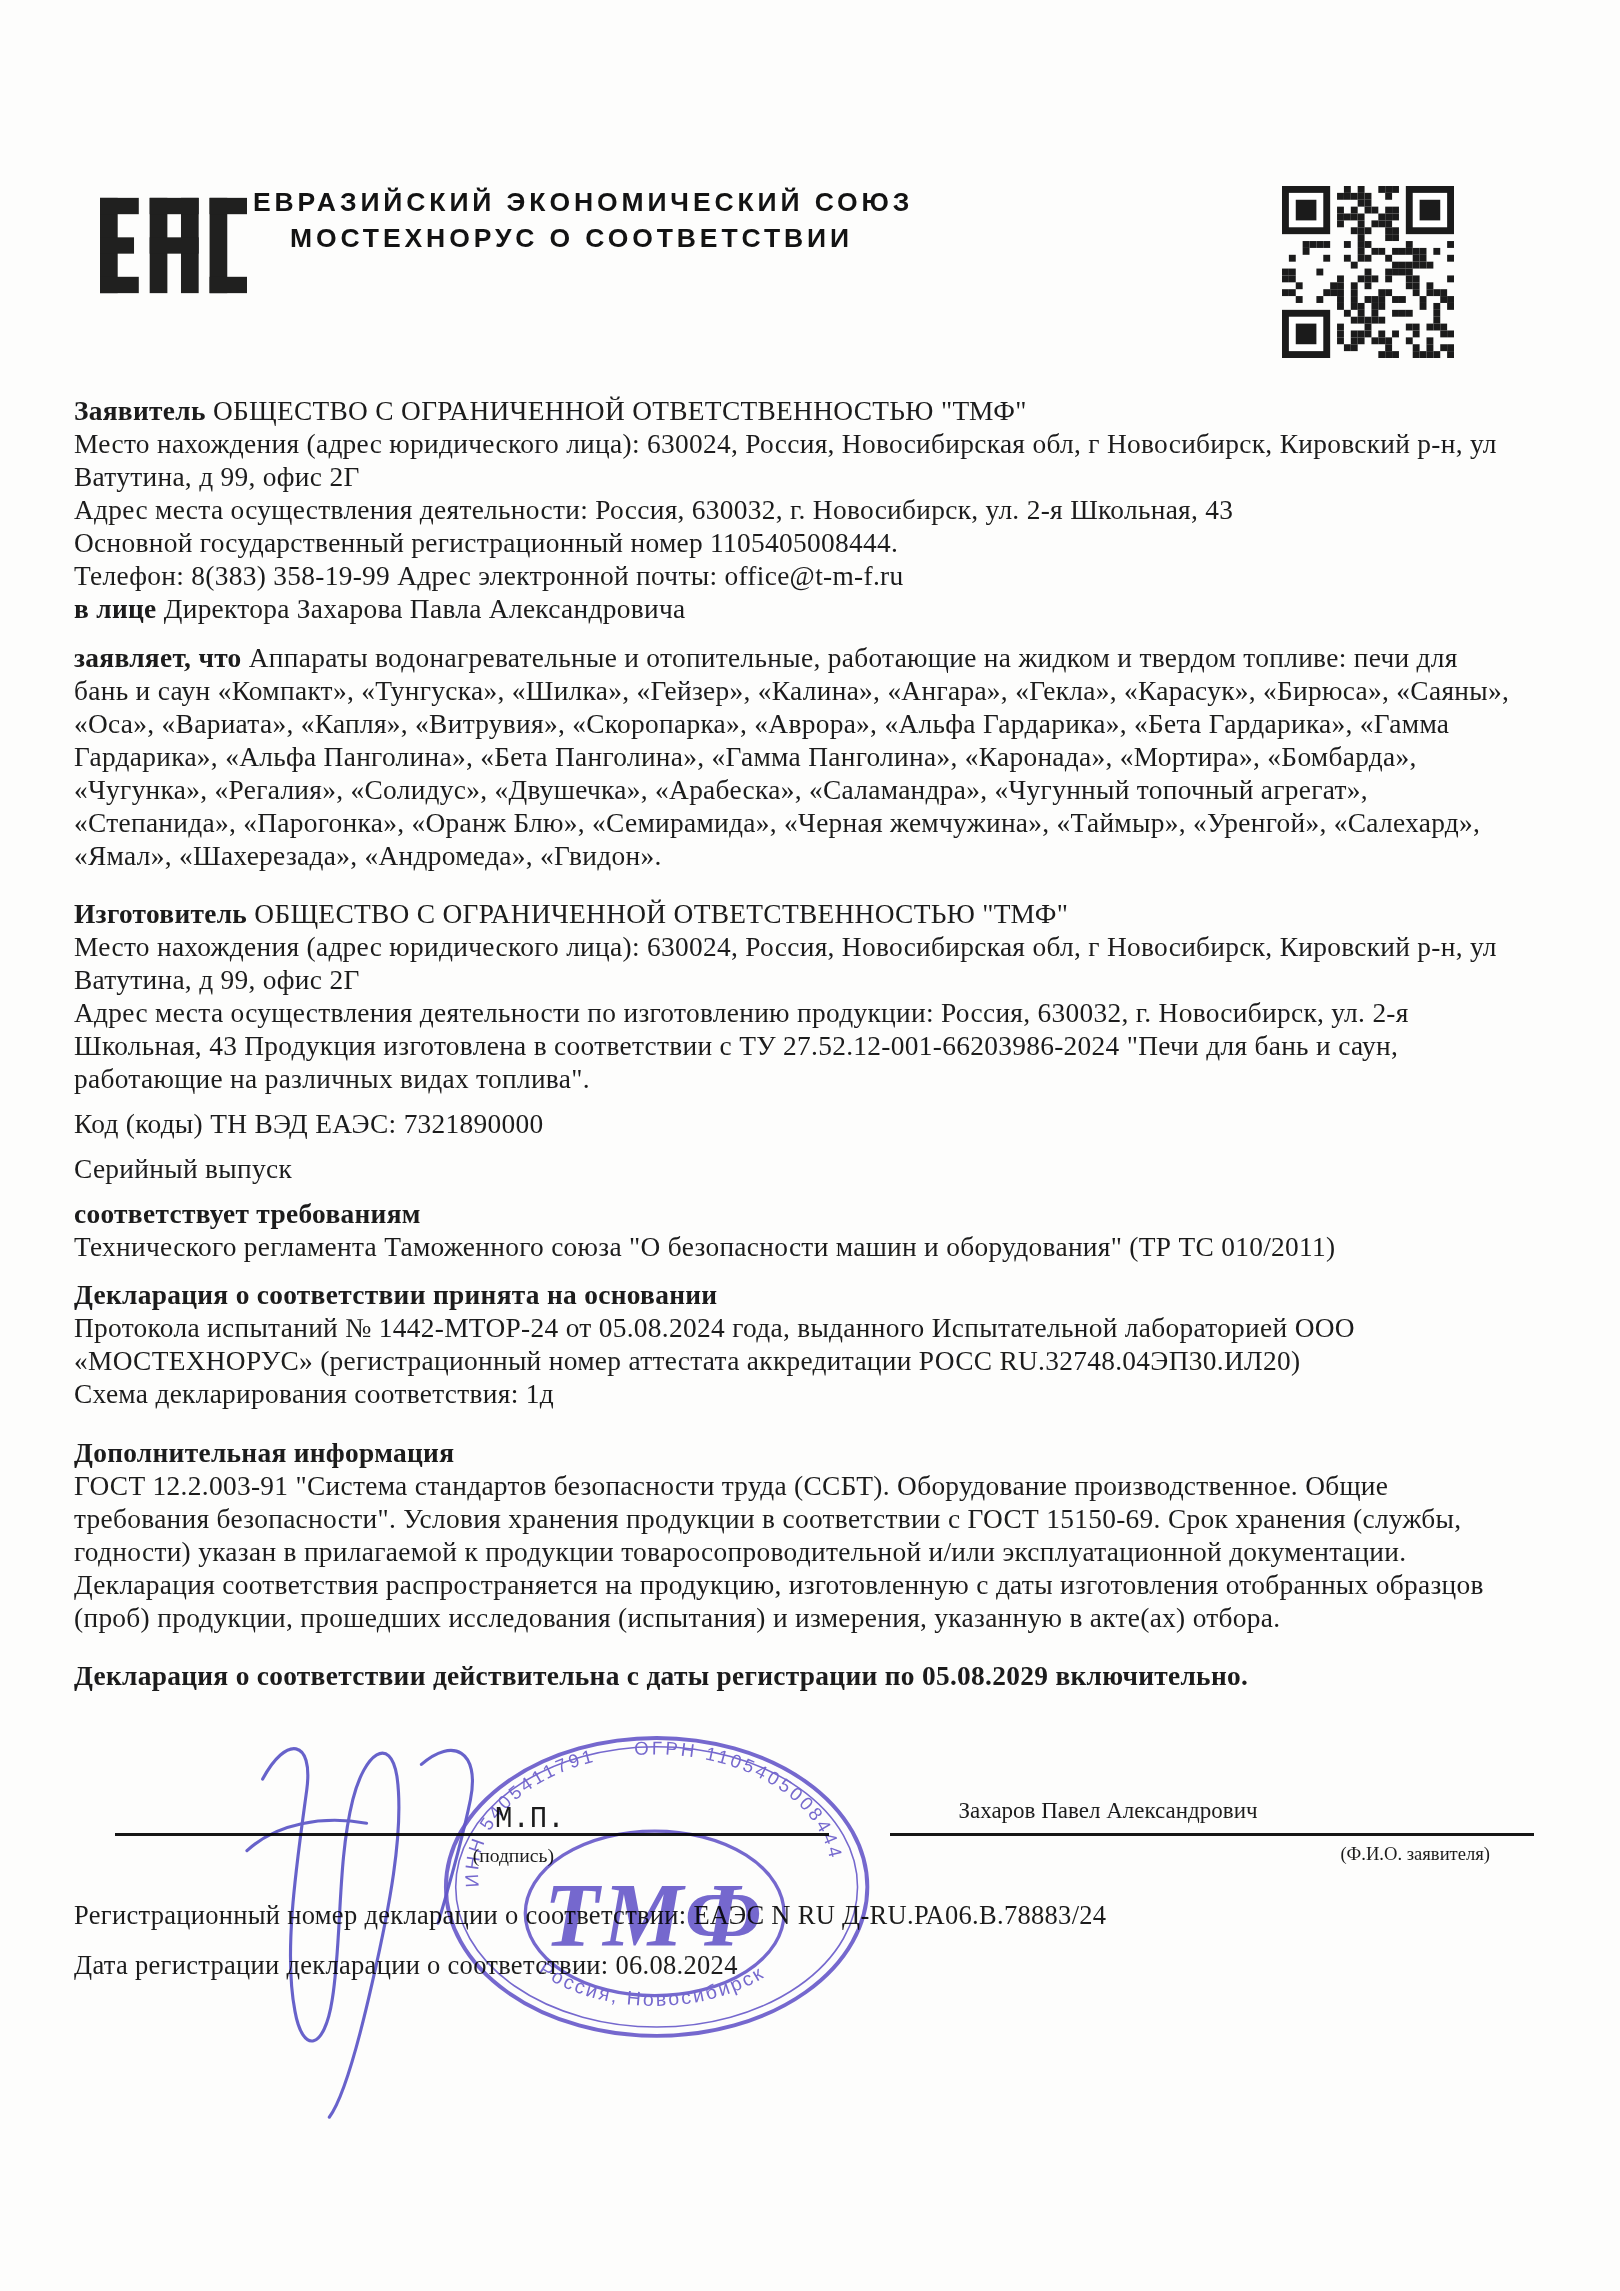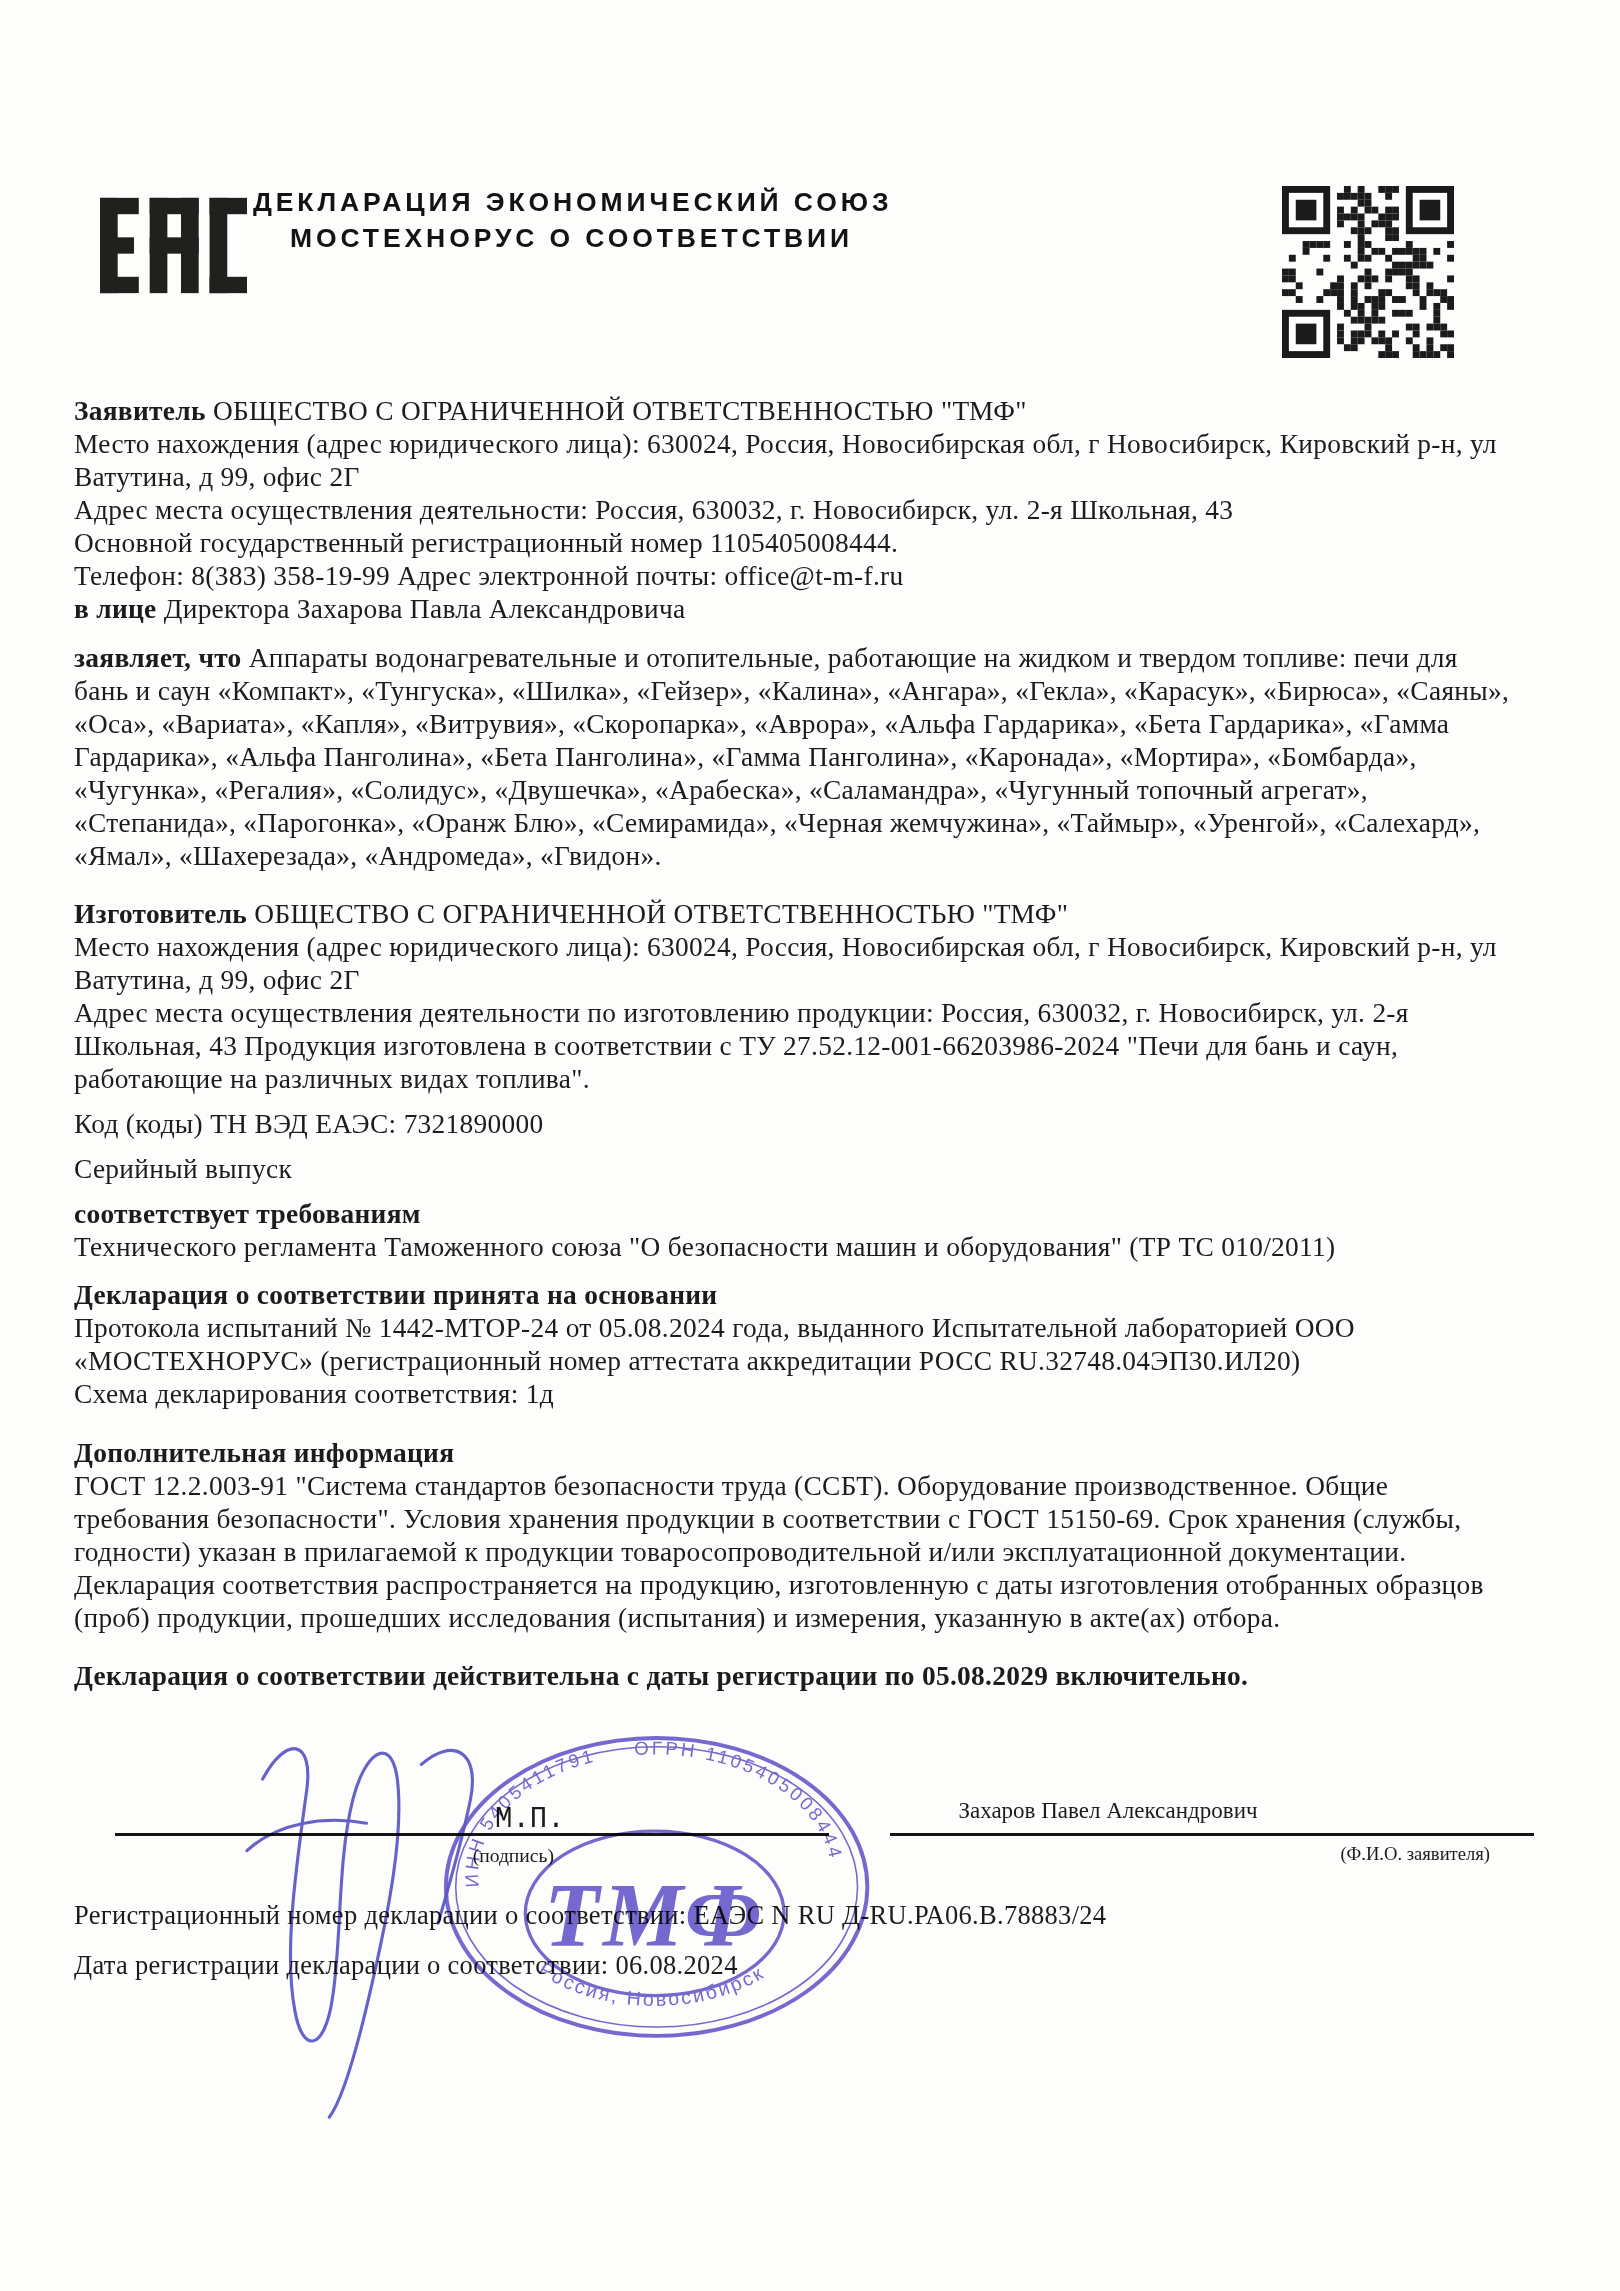--- a/index.html
+++ b/index.html
@@ -65,21 +65,21 @@
       <rect x="73" y="58" width="72" height="24"></rect>
 
       <rect x="161" y="0" width="26" height="140"></rect>
       <rect x="161" y="0" width="55" height="24"></rect>
       <rect x="161" y="116" width="55" height="24"></rect>
     </g>
   </svg>
 </div>
 
 <div class="doc-title">
-  <div class="line1">ДЕКЛАРАЦИЯ ЭКОНОМИЧЕСКИЙ СОЮЗ</div>
+  <div class="line1">ЕВРАЗИЙСКИЙ ЭКОНОМИЧЕСКИЙ СОЮЗ</div>
   <div class="line2">МОСТЕХНОРУС О СООТВЕТСТВИИ</div>
 </div>
 
 <svg class="qr" id="qr" viewBox="0 0 175 175">
     <rect x="0" y="0" width="49" height="49" fill="#1b1b1b"></rect>
     <rect x="7" y="7" width="35" height="35" fill="#fff"></rect>
     <rect x="14" y="14" width="21" height="21" fill="#1b1b1b"></rect>
     <rect x="126" y="0" width="49" height="49" fill="#1b1b1b"></rect>
     <rect x="133" y="7" width="35" height="35" fill="#fff"></rect>
     <rect x="140" y="14" width="21" height="21" fill="#1b1b1b"></rect>

